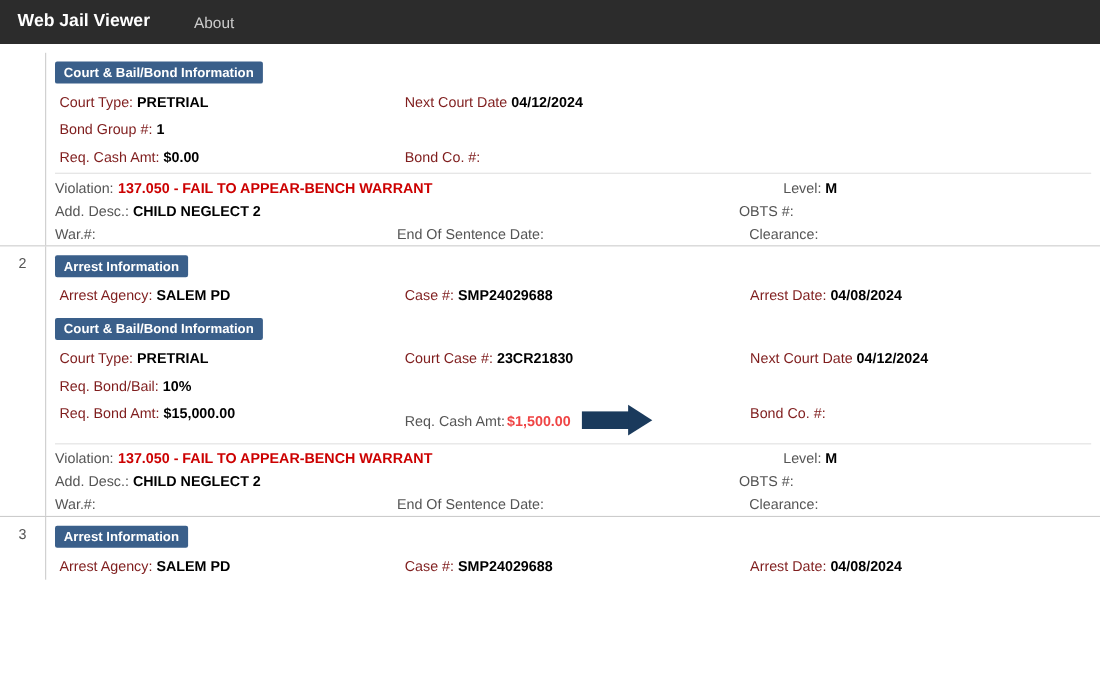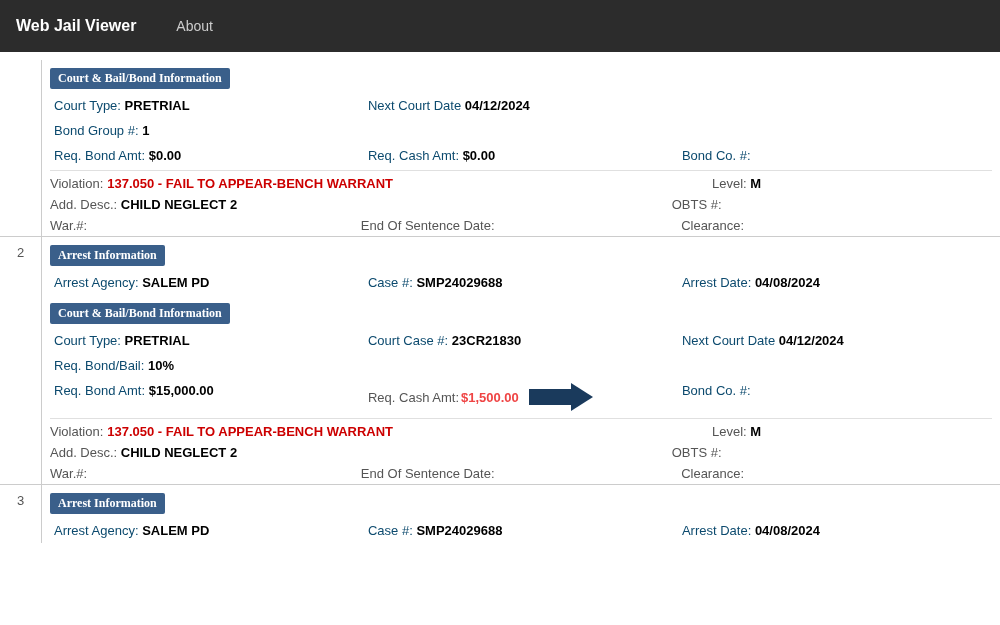--- a/index.html
+++ b/index.html
@@ -5,21 +5,21 @@
     * { margin: 0; padding: 0; box-sizing: border-box; }
     body { font-family: Arial, sans-serif; font-size: 13px; background: #fff; color: #333; }
 
     
     .navbar {
       background: #2c2c2c;
       color: #fff;
       display: flex;
       align-items: center;
       padding: 0 16px;
-      height: 52px;
+      height: 40px;
     }
     .navbar-brand {
       font-size: 16px;
       font-weight: bold;
       color: #fff;
       margin-right: 24px;
     }
     .navbar-link {
       color: #ccc;
       text-decoration: none;
@@ -37,37 +37,36 @@
     
     .section-header {
       background: #3a5f8a;
       color: #fff;
       padding: 3px 8px;
       font-size: 12px;
       font-weight: bold;
       display: inline-block;
       margin: 8px 8px 4px 8px;
       border-radius: 2px;
-      font-family: Liberation Serif, serif;
     }
 
     
     .info-grid {
       display: flex;
       flex-wrap: wrap;
       padding: 2px 8px;
     }
     .info-cell {
       width: 33.33%;
       padding: 3px 4px;
       font-size: 13px;
       color: #555;
     }
     .info-cell .label {
-      color: #0c4a6e;
+      color: #7f1d1d;
     }
     .info-cell .value {
       color: #000;
       font-weight: bold;
     }
     .number-col {
       width: 42px;
       min-width: 42px;
       border-right: 1px solid #ccc;
       font-size: 13px;
@@ -109,24 +108,20 @@
         <div class="info-grid">
           <div class="info-cell">
             <span class="label">Bond Group #:</span>
             <span class="value">1</span>
           </div>
           <div class="info-cell"></div>
         </div>
 
         <div class="info-grid">
           <div class="info-cell">
-            <span class="label">Req. Bond Amt:</span>
-            <span class="value">$0.00</span>
-          </div>
-          <div class="info-cell">
             <span class="label">Req. Cash Amt:</span>
             <span class="value">$0.00</span>
           </div>
           <div class="info-cell">
             <span class="label">Bond Co. #:</span>
             <span class="value"></span>
           </div>
         </div>
 
         <div style="border-top:1px solid #e0e0e0; margin:2px 8px;"></div>

